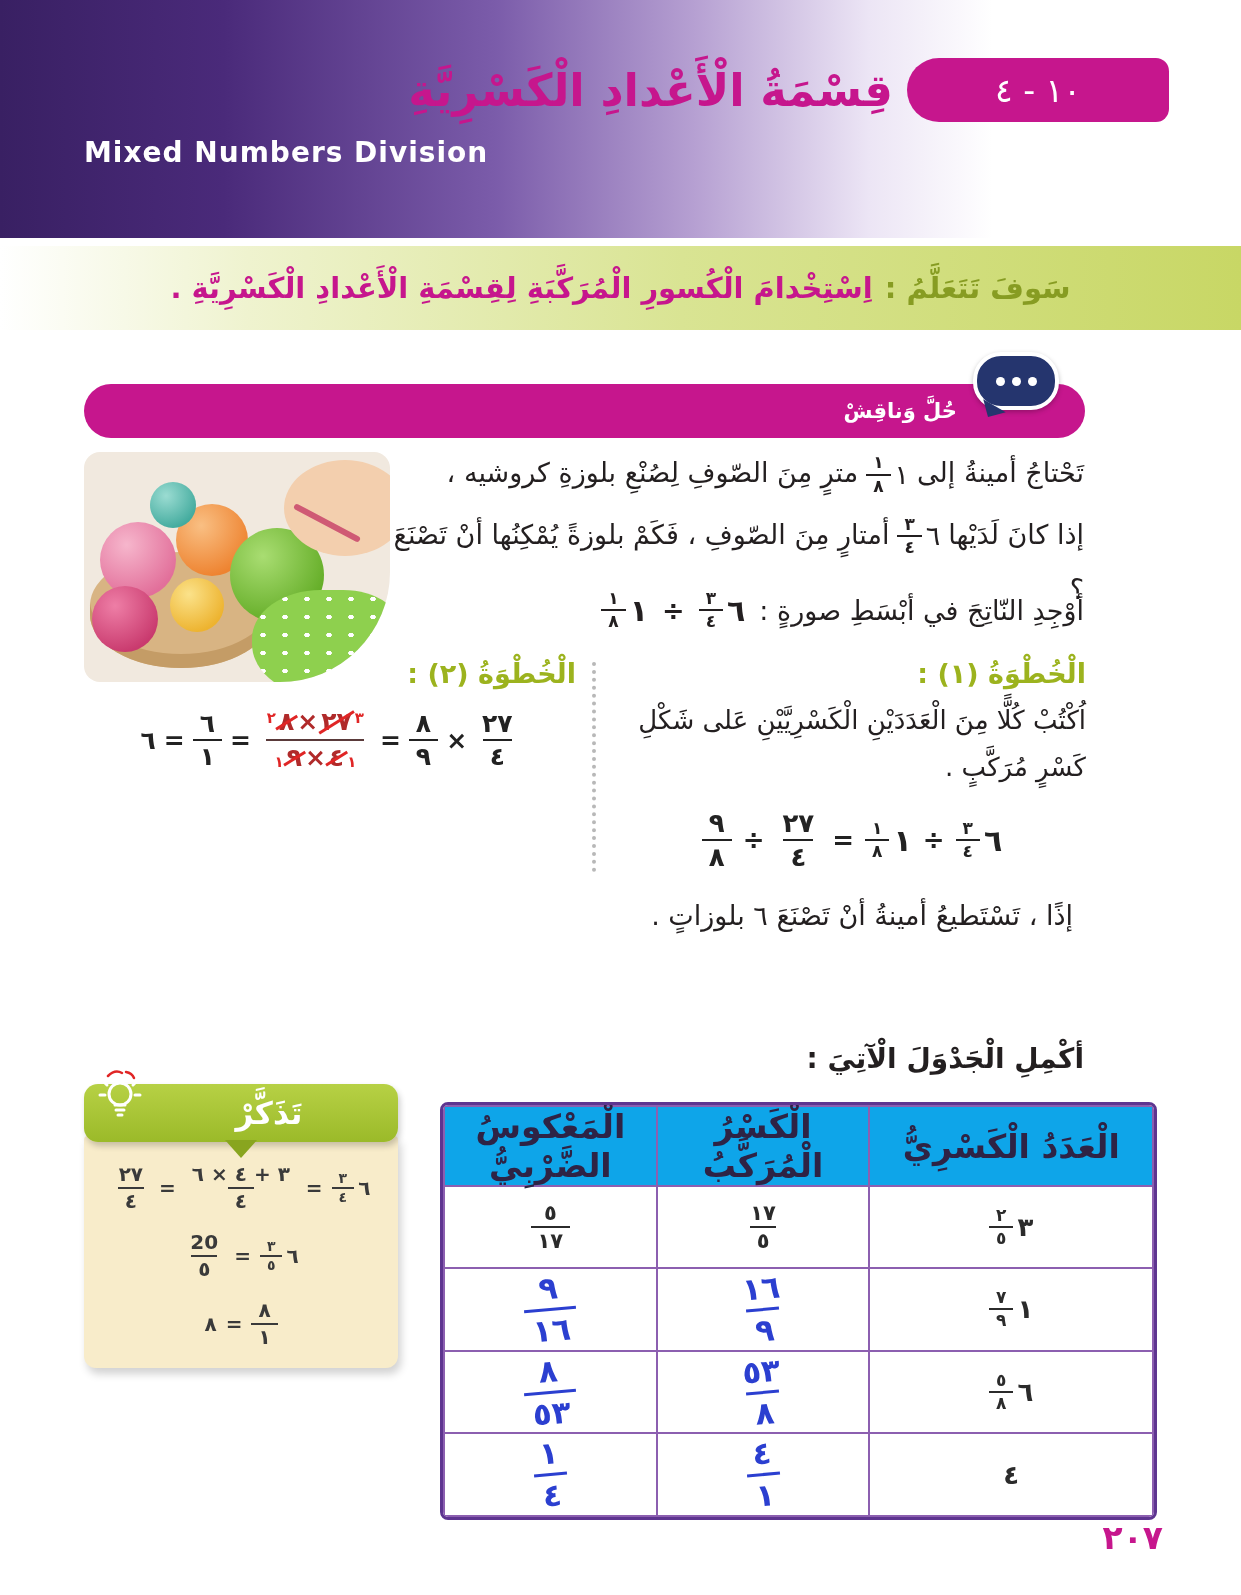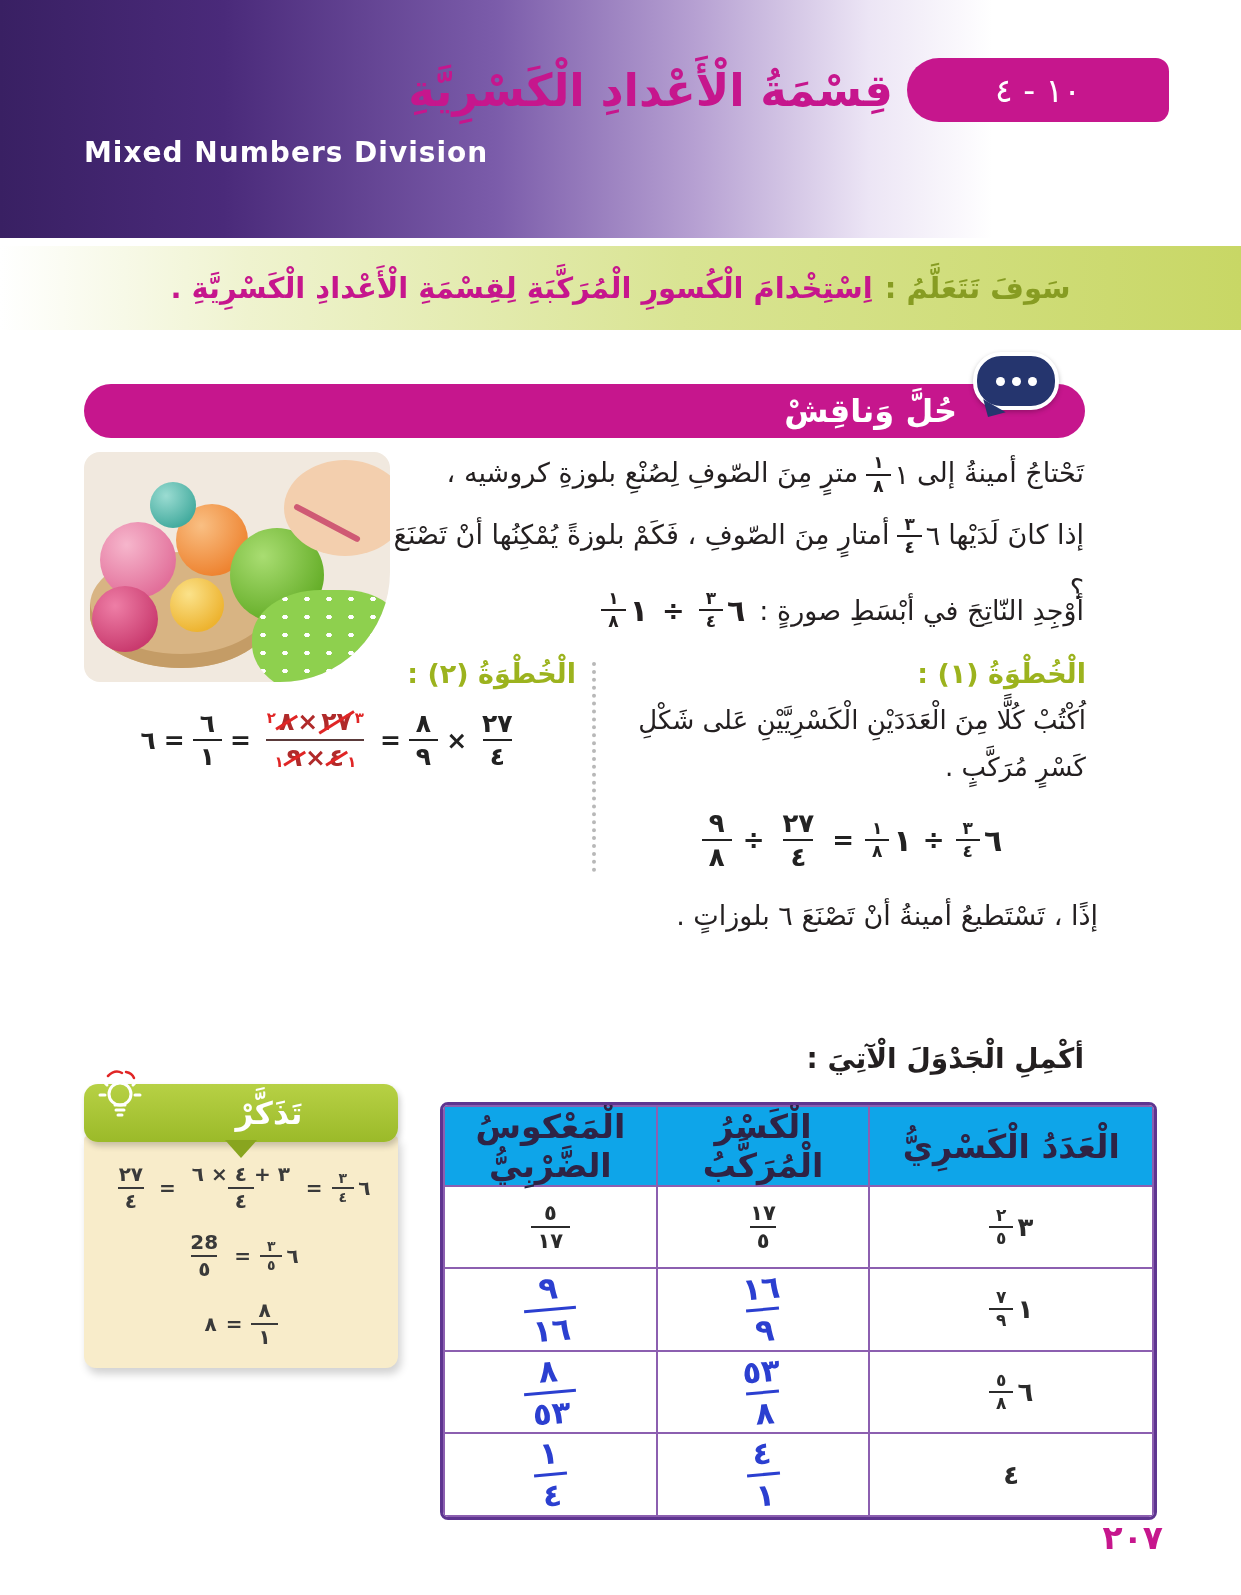--- a/index.html
+++ b/index.html
@@ -19,21 +19,21 @@
   
   .objective { position:absolute; top:246px; left:0; width:1241px; height:84px;
     background:linear-gradient(to left,#c8d765 0%,#d9e493 45%,#eff3cf 80%,#ffffff 100%);
     display:flex; align-items:center; justify-content:center; gap:12px; font-size:29px; font-weight:bold; }
   .obj-lead { color:#879c22; }
   .obj-text { color:#c6168d; }
 
   
   .banner { position:absolute; left:84px; width:1001px; height:54px; background:#c6168d; border-radius:27px; }
   .banner-title { display:block; line-height:54px; padding-right:0; padding-left:0; margin-right:auto;
-    text-align:right; color:#fff; font-size:32px; font-weight:bold; padding-right:0; }
+    text-align:right; color:#fff; font-size:21px; font-weight:bold; padding-right:0; }
   .discuss-banner { top:384px; }
   .turn-banner { top:956px; }
   .banner .banner-title { padding-right:0; margin-right:0; padding-right:0; }
   .discuss-banner .banner-title, .turn-banner .banner-title { padding-right:128px; }
 
   .bubble { position:absolute; right:26px; top:-32px; width:92px; height:78px; z-index:2; }
   .bubble-body { width:86px; height:58px; background:#25356e; border:4px solid #fff; border-radius:28px;
     display:flex; align-items:center; justify-content:center; gap:7px; box-shadow:0 2px 5px rgba(0,0,0,.25); }
   .bubble-dot { width:9px; height:9px; background:#fff; border-radius:50%; }
   .bubble-tail { position:absolute; left:8px; bottom:0; width:0; height:0; border:13px solid transparent;
@@ -90,21 +90,21 @@
   .eq-s2 { gap:8px; font-size:25px; }
   .cfrac { display:inline-flex; flex-direction:column; align-items:center; color:#b02a2a; line-height:1.2; }
   .crow { display:flex; direction:ltr; align-items:center; gap:3px; padding:2px 8px; }
   .crow.bot { border-top:2.5px solid #5a3a3a; }
   .strike { position:relative; }
   .strike::after { content:""; position:absolute; left:-5px; right:-5px; top:48%; height:2.5px; background:#e02525; transform:rotate(-32deg); }
   .red { color:#e02525; font-weight:bold; font-size:15px; }
   sup.red { position:relative; top:-4px; } sub.red { position:relative; bottom:-4px; }
   .mtimes { font-weight:bold; }
 
-  .conclusion { position:absolute; top:900px; right:143px; font-size:27px; }
+  .conclusion { position:absolute; top:900px; right:168px; font-size:27px; }
 
   .prompt { position:absolute; top:1042px; right:157px; font-size:28px; font-weight:bold; }
 
   
   .remember { position:absolute; top:1084px; left:84px; width:314px; }
   .rem-tab { position:relative; height:58px; background:linear-gradient(#b7d145,#9bba29); border-radius:14px;
     display:flex; align-items:center; justify-content:center; color:#fff; font-size:31px; font-weight:bold;
     padding-left:56px; box-shadow:2px 4px 6px rgba(0,0,0,.2); z-index:1; }
   .bulb { position:absolute; left:8px; top:-16px; }
   .rem-notch { position:absolute; top:56px; left:50%; transform:translateX(-50%); width:0; height:0;
@@ -327,21 +327,21 @@
       <div class="rem-line">
         <span class="mixed">
             <span class="whole">٦</span>
             <span class="fr fr-sm">
               <span class="num">٣</span>
               <span class="den">٥</span>
             </span>
           </span>
         <span class="op">=</span>
         <span class="fr">
-            <span class="num">28</span>
+            <span class="num">20</span>
             <span class="den">٥</span>
           </span>
       </div>
       <div class="rem-line">
         <span class="fr">
             <span class="num">٨</span>
             <span class="den">١</span>
           </span>
         <span class="op">=</span>
         <span class="op">٨</span>

